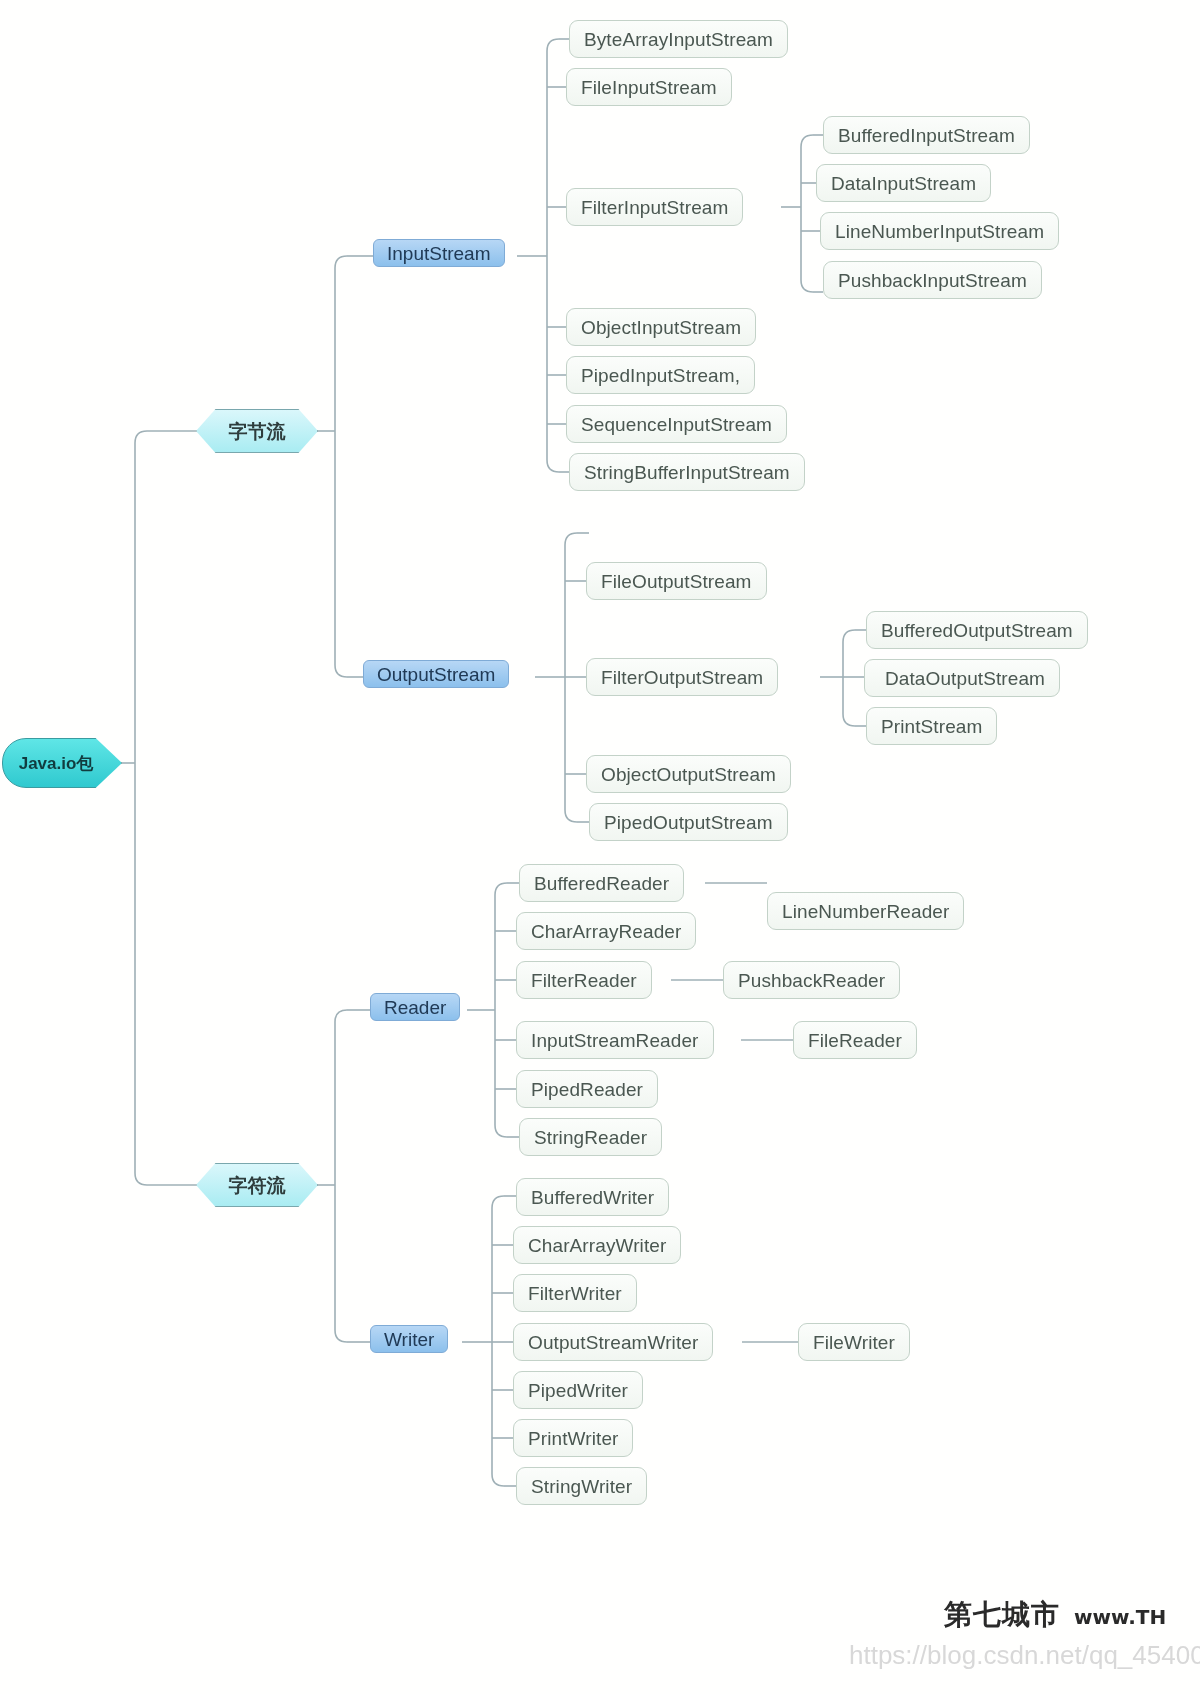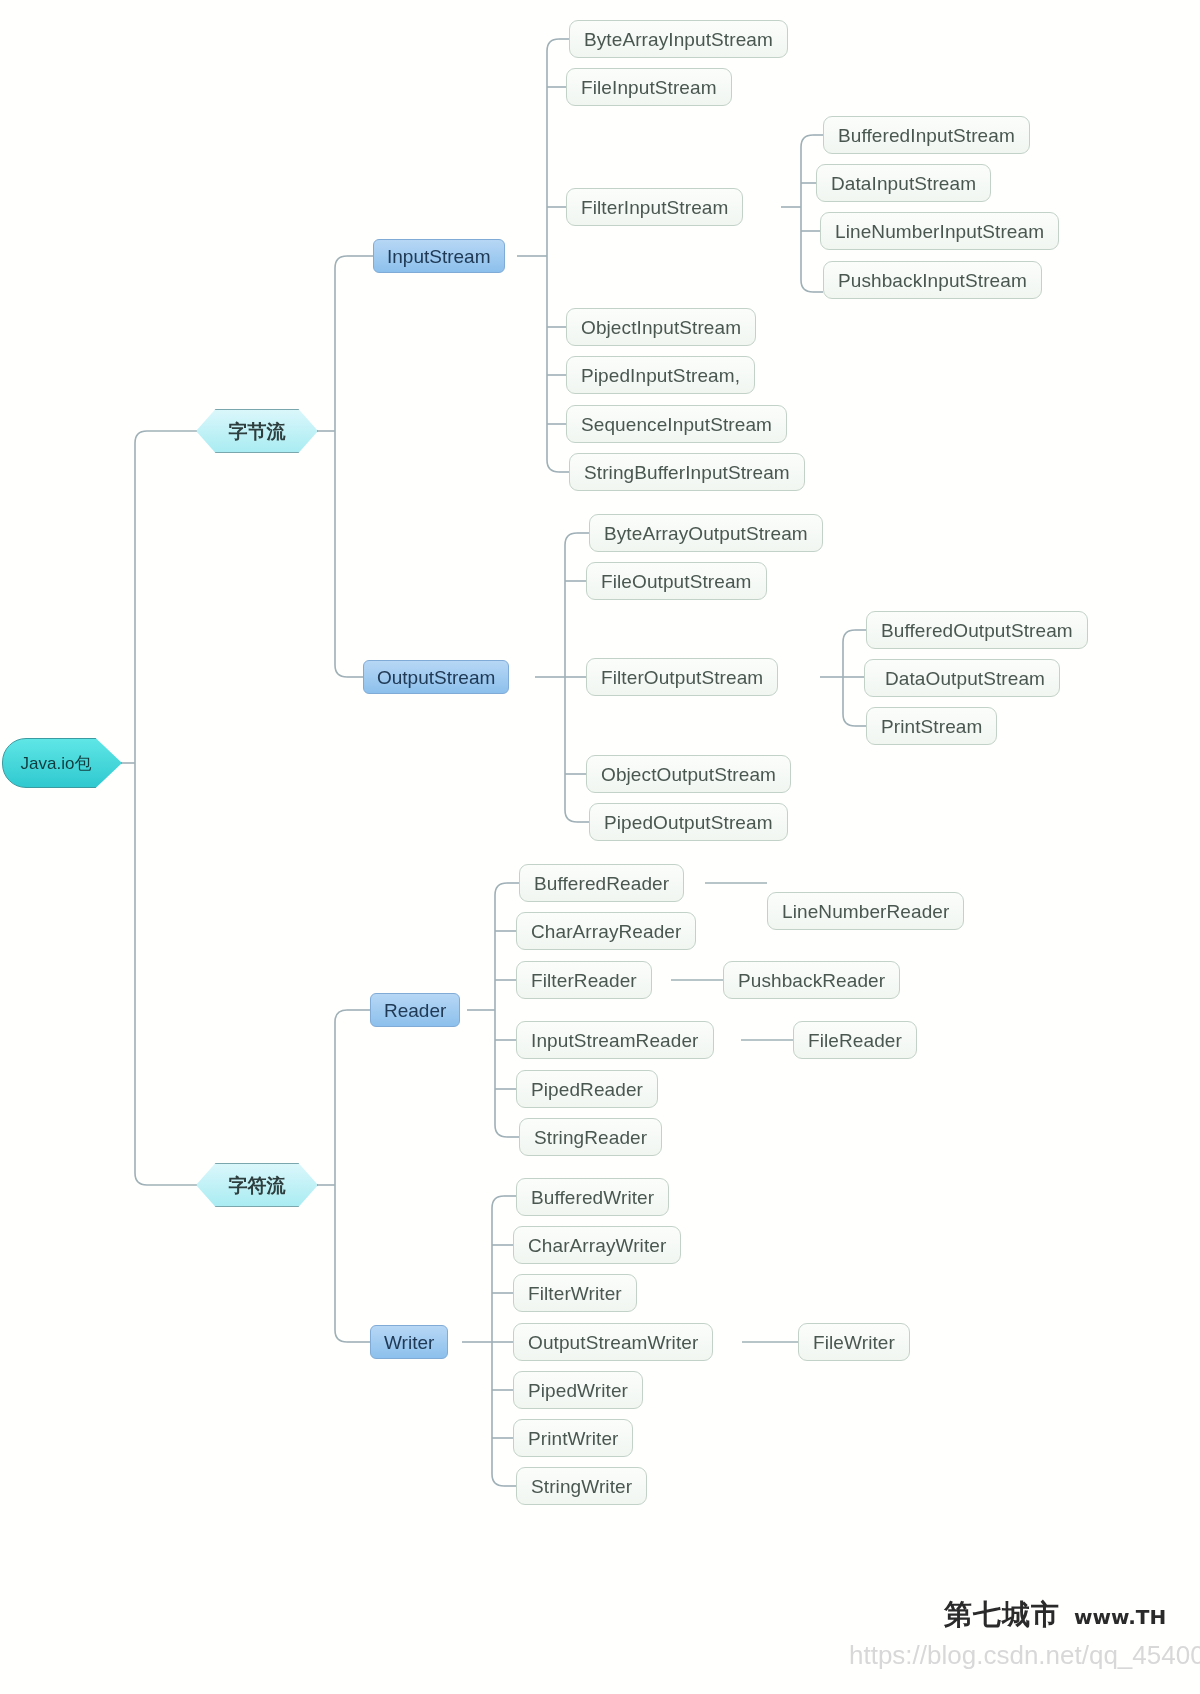--- a/index.html
+++ b/index.html
@@ -41,21 +41,21 @@
     border: 1px solid #c3d2c8;
     border-radius: 9px;
     background: linear-gradient(180deg, #fbfdfb 0%, #f1f6f1 100%);
     color: #4a5751;
     font-size: 19px;
     letter-spacing: .1px;
   }
 
   
   .blue {
-    height: 34px;
+    height: 28px;
     padding: 0 13px;
     border: 1px solid #7fabd6;
     border-radius: 6px;
     background: linear-gradient(180deg, #b7d7f5 0%, #8cc0ec 100%);
     color: #203a56;
     font-size: 19px;
     font-weight: 500;
     text-align: center;
   }
 
@@ -71,21 +71,21 @@
     clip-path: polygon(0% 50%, 16% 0%, 84% 0%, 100% 50%, 84% 100%, 16% 100%);
     -webkit-clip-path: polygon(0% 50%, 16% 0%, 84% 0%, 100% 50%, 84% 100%, 16% 100%);
   }
 
   
   .root {
     height: 50px;
     width: 120px;
     color: #113c3f;
     font-size: 17px;
-    font-weight: 400;
+    font-weight: 700;
     background: linear-gradient(180deg, #5fe6e6 0%, #2fc9cf 100%);
     border: 1px solid #3a9ba0;
     border-radius: 24px 0 0 24px;
     clip-path: polygon(0% 20%, 0% 80%, 4% 96%, 12% 100%, 78% 100%, 100% 50%, 78% 0%, 12% 0%, 4% 4%);
     -webkit-clip-path: polygon(0% 20%, 0% 80%, 4% 96%, 12% 100%, 78% 100%, 100% 50%, 78% 0%, 12% 0%, 4% 4%);
     padding-right: 12px;
   }
 
   
   .wm-brand {
@@ -223,21 +223,20 @@
   <div class="node leaf" style="left:569px; top:453px;">StringBufferInputStream</div>
 
   <div class="node leaf" style="left:823px; top:116px;">BufferedInputStream</div>
 
   <div class="node leaf" style="left:816px; top:164px;">DataInputStream</div>
 
   <div class="node leaf" style="left:820px; top:212px;">LineNumberInputStream</div>
 
   <div class="node leaf" style="left:823px; top:261px;">PushbackInputStream</div>
 
-  <div class="node leaf" style="left:589px; top:514px;">ByteArrayOutputStream</div>
 
   <div class="node leaf" style="left:586px; top:562px;">FileOutputStream</div>
 
   <div class="node leaf" style="left:586px; top:658px;">FilterOutputStream</div>
 
   <div class="node leaf" style="left:586px; top:755px;">ObjectOutputStream</div>
 
   <div class="node leaf" style="left:589px; top:803px;">PipedOutputStream</div>
 
   <div class="node leaf" style="left:866px; top:611px;">BufferedOutputStream</div>

